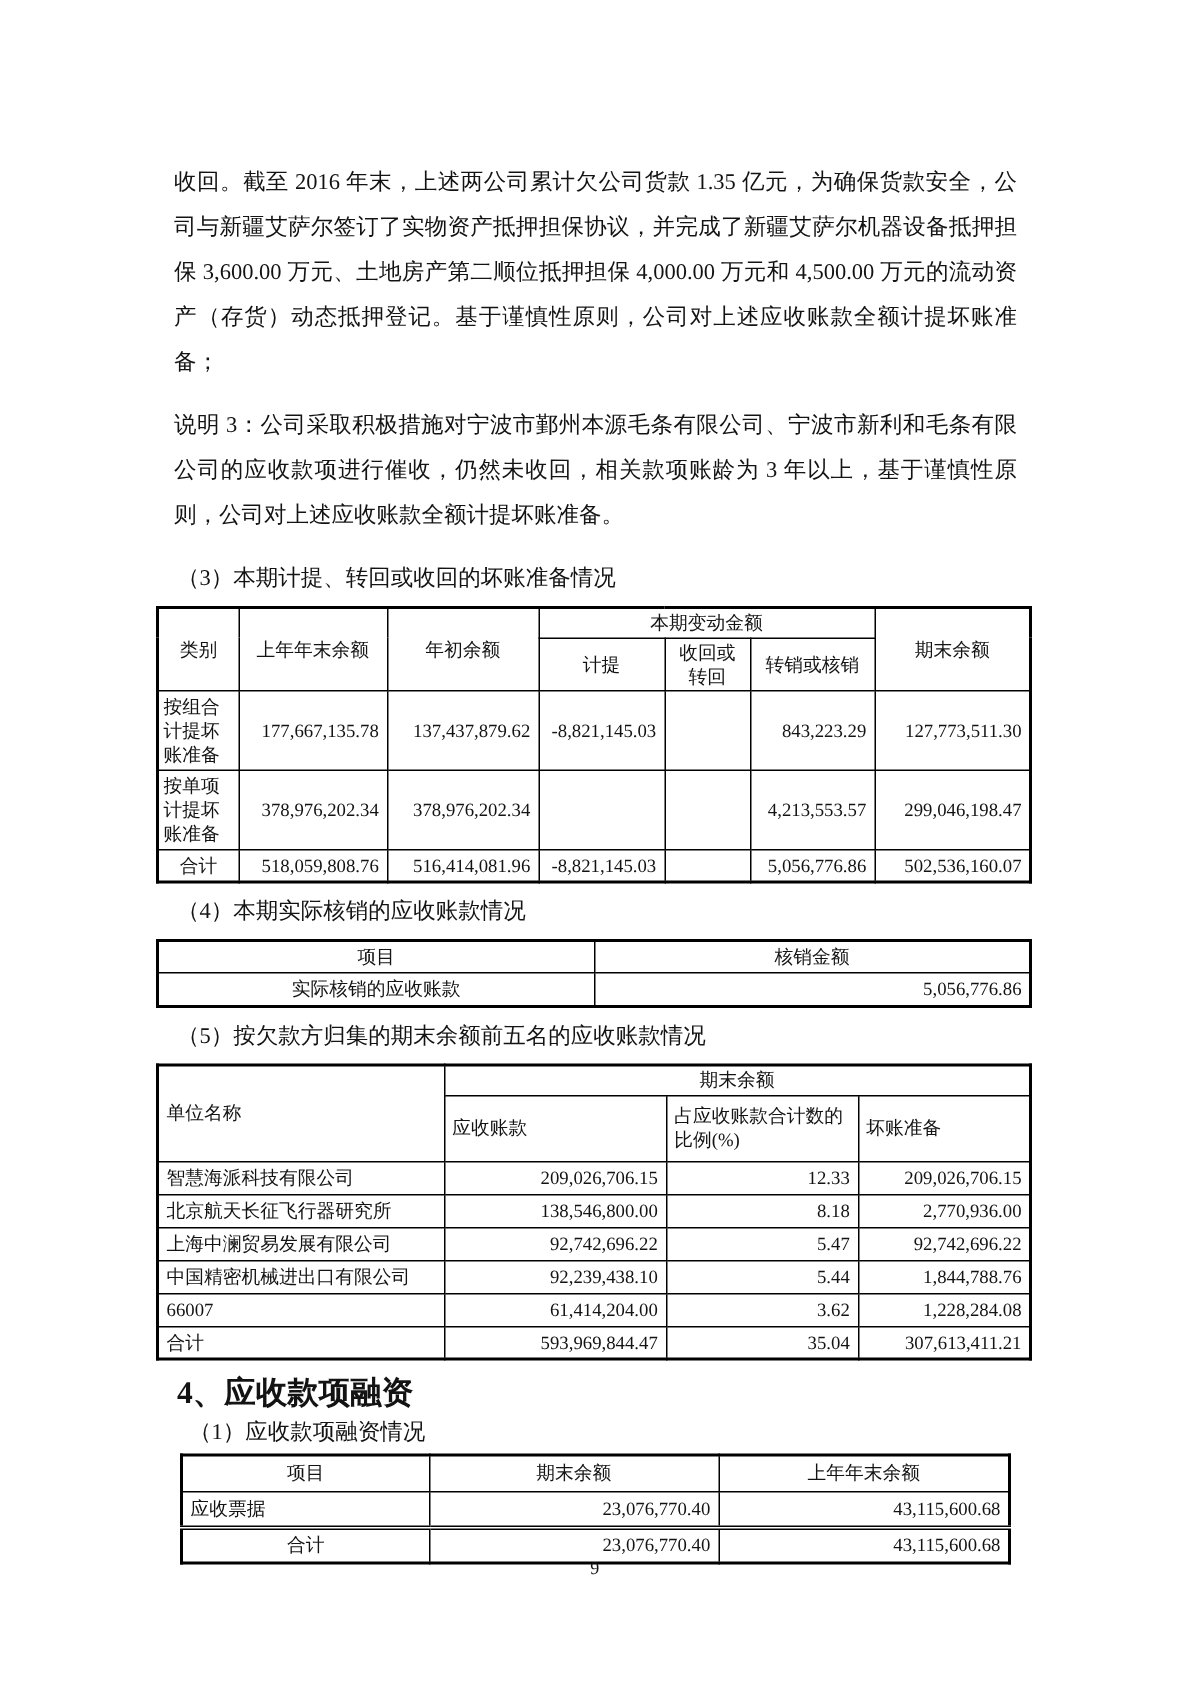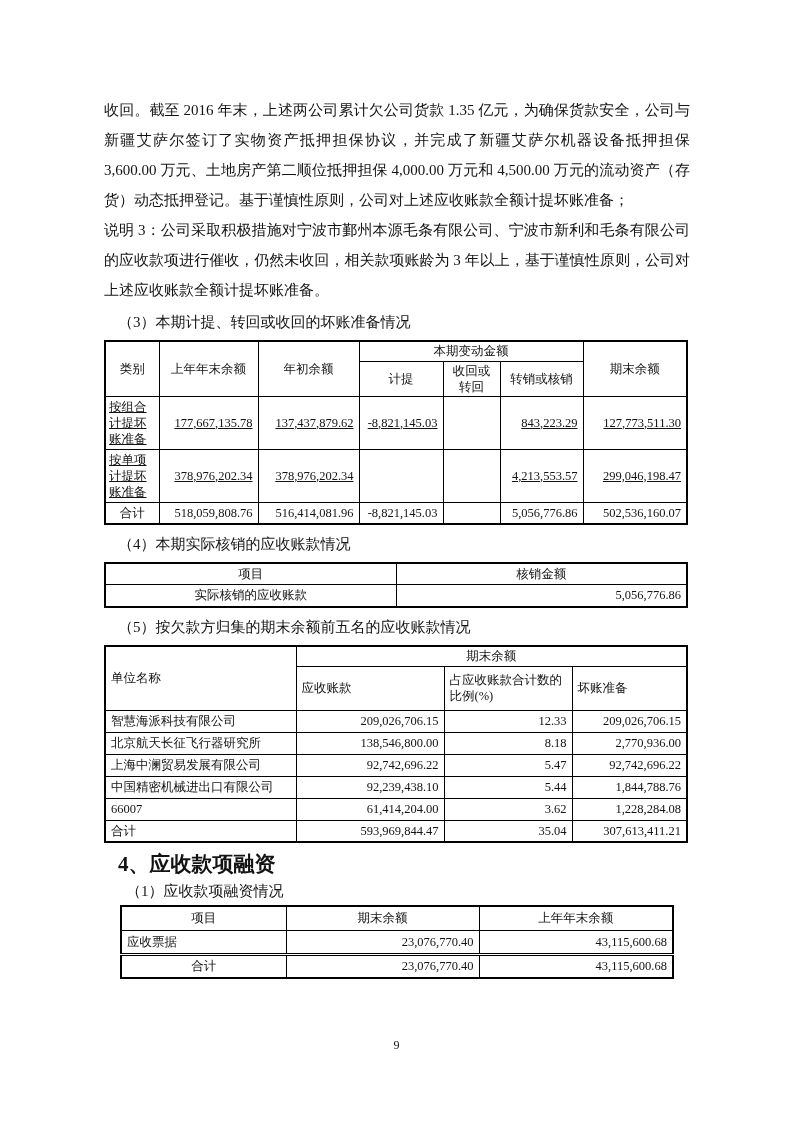--- a/index.html
+++ b/index.html
@@ -11,21 +11,21 @@
     font-family:"Liberation Serif","DejaVu Serif",serif;
     box-sizing:border-box;
     padding:95px 103px 0 104px;
     overflow:hidden;
   }
   .para{
     font-size:15px;
     line-height:30px;
     text-align:justify;
     text-justify:inter-ideograph;
-    margin:0;
+    margin:12px;
   }
   .sub-heading{
     font-size:15px;
     line-height:30px;
     padding-left:14px;
     margin:2px 0 0 0;
   }
   .section-heading{
     font-size:21px;
     font-weight:bold;
@@ -52,21 +52,21 @@
     padding:1px 5px;
     vertical-align:middle;
     line-height:16px;
     overflow:hidden;
   }
   .c{text-align:center;}
   .l{text-align:left;}
   .r{text-align:right;}
   .t3 tr.hr1{height:20px;}
   .t3 tr.hr2{height:30px;}
-  .t3 tr.dr{height:52px;text-decoration:underline;}
+  .t3 tr.dr{height:52px;}
   .t3 tr.tr-total{height:22px;}
   .t3 td.cat{padding:2px 3px;line-height:16px;}
   .t4 tr{height:21px;}
   .t4 tr.dr{height:23px;margin-top:16px;}
   .t5 tr.hr1{height:20px;}
   .t5 tr.hr2{height:44px;}
   .t5 tr.dr{height:22px;}
   .t6{width:552px;margin-left:16px;margin-top:2px;}
   .t6 tr{height:24px;}
   .t6 tr.tr-total td{border-top:3px double #000;}

